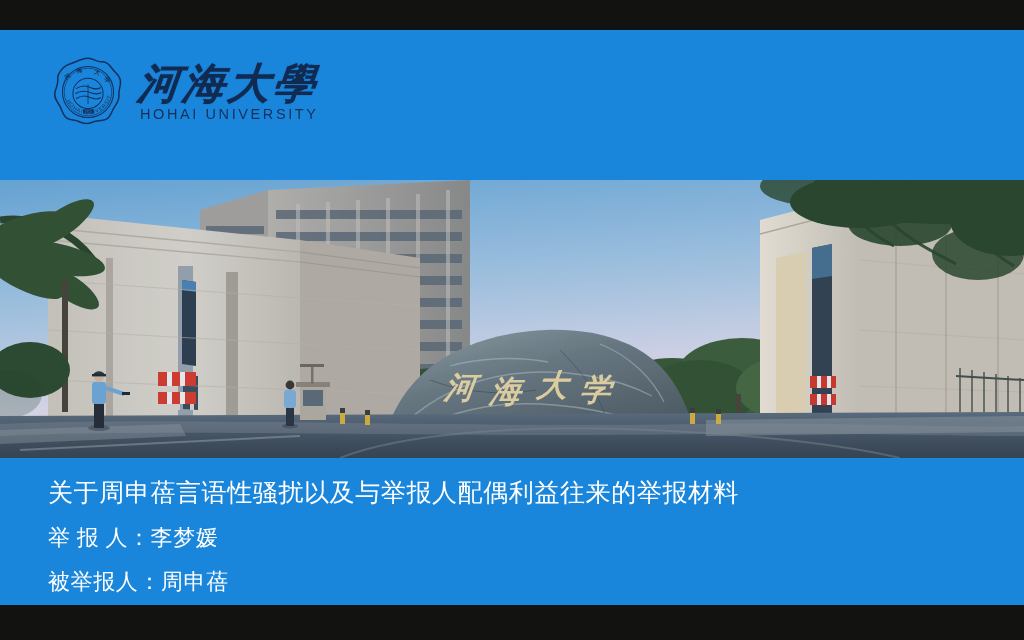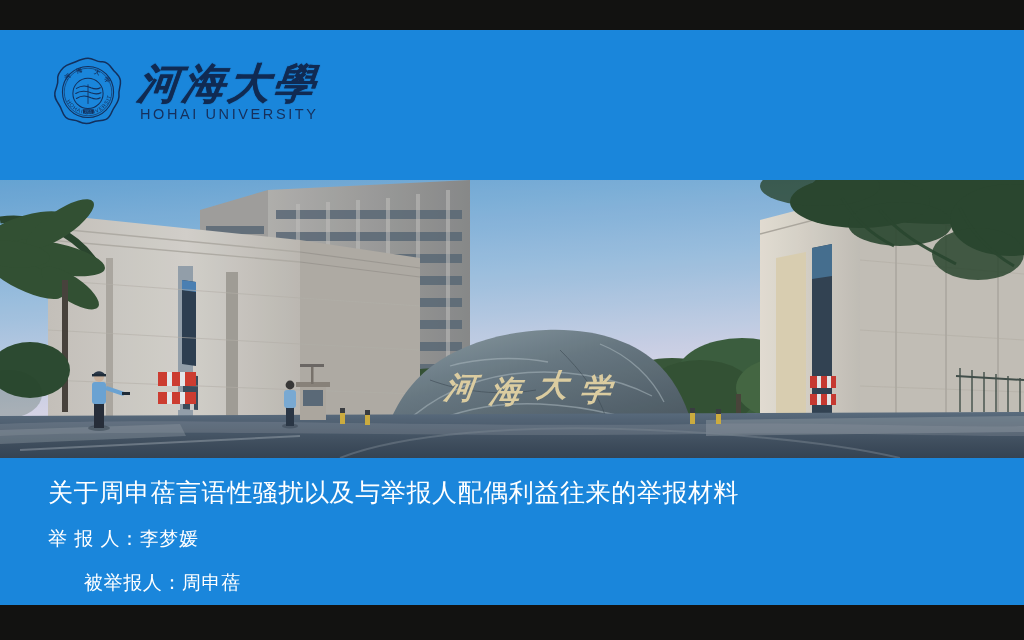--- a/index.html
+++ b/index.html
@@ -111,26 +111,27 @@
     font-family: "DejaVu Sans", "Liberation Sans", sans-serif;
     white-space: pre;
   }
   .cap-title {
     font-size: 25px;
     line-height: 30px;
     letter-spacing: 0.6px;
     margin-bottom: 15px;
   }
   .cap-sub {
-    font-size: 19px;
+    font-size: 22px;
     line-height: 30px;
     letter-spacing: 0.6px;
     margin-bottom: 14px;
-  }
-  .cap-sub.last { margin-bottom: 0; margin-left: 36px; }
+    font-family: Liberation Serif, serif;
+  }
+  .cap-sub.last { margin-bottom: 0; }
 </style>
 </head>
 <body>
 
 <div class="slide">
 
   <div class="letterbox top"></div>
   <div class="letterbox bot"></div>
 
   <div class="blue-body">

